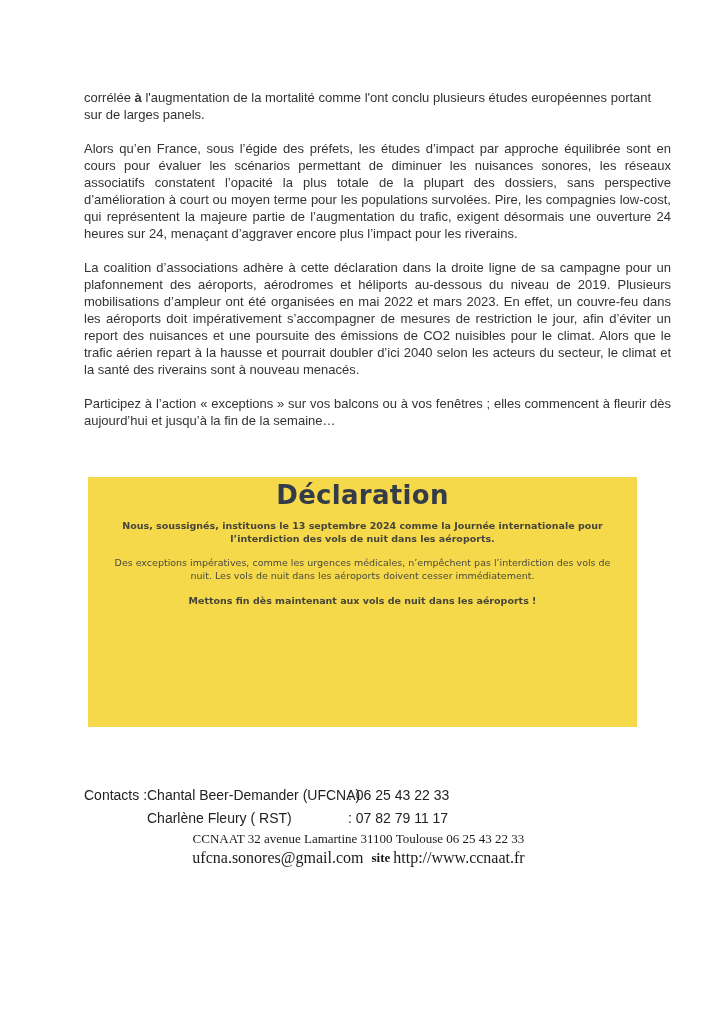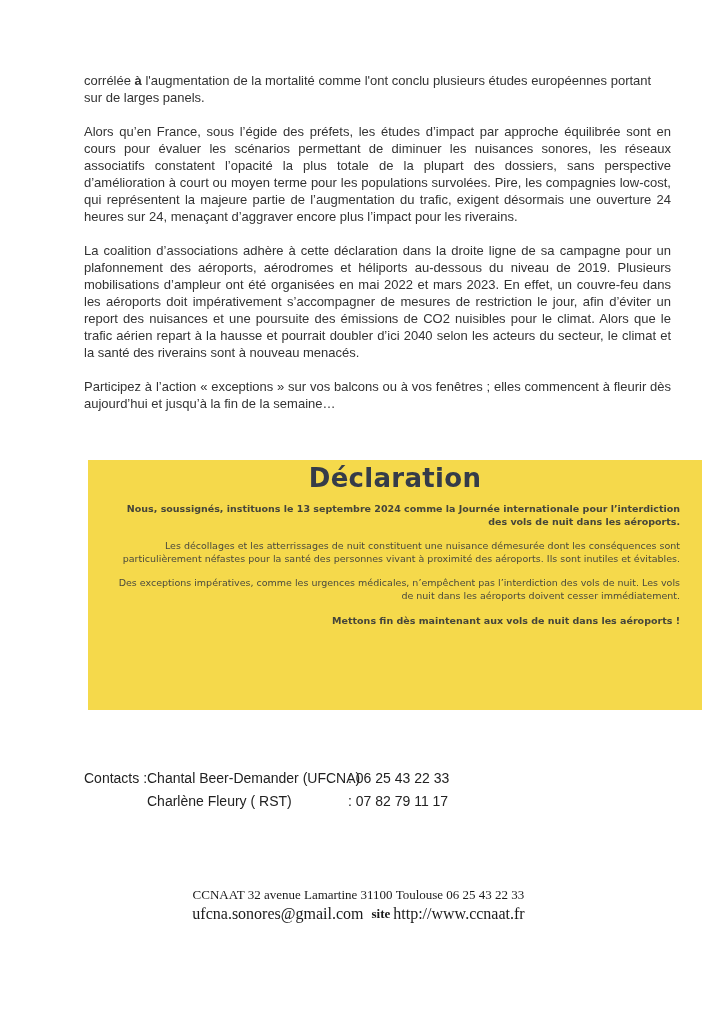--- a/index.html
+++ b/index.html
@@ -6,75 +6,74 @@
   body { background:#e8e8e8; font-family:"Liberation Sans", sans-serif; }
   .page {
     position:relative;
     width:724px; height:1024px;
     margin:0 auto;
     background:#ffffff;
     overflow:hidden;
   }
   .content {
     position:absolute;
-    left:84px; top:72px;
+    left:84px; top:89px;
     width:587px;
     color:#333333;
     font-size:13px;
     line-height:17px;
   }
   .content p { margin:0 0 17px 0; text-align:justify; }
   .content p.intro { text-align:left; }
   .intro b { font-weight:bold; }
 
   
   .decl-box {
     box-sizing:border-box;
-    width:614px;
+    width:549px;
     margin:48px 12px 0 4px;
     height:250px;
     background:#F5D94B;
     padding:10px 22px 8px 22px;
     text-align:center;
   }
   .decl-title {
     font-family:"DejaVu Sans", sans-serif;
     font-size:26px;
     font-weight:800;
     letter-spacing:0.3px;
     color:#353C49;
     margin:0 0 15px 0;
   }
   .decl-box p.decl-p {
     font-family:"DejaVu Sans", sans-serif;
     font-size:9.5px;
     line-height:13px;
     color:#4A4A3D;
     font-weight:500;
-    text-align:right;
+    text-align:center;
     margin:0 0 11px 0;
   }
   .decl-box p.decl-lead, .decl-box p.decl-closing { font-weight:700; color:#45453A; }
   .decl-box p.decl-closing { margin-top:12px; }
 
   
   .contacts {
     margin-top:57px;
     font-size:14px;
     line-height:23px;
     color:#222222;
   }
   .contact-row { white-space:nowrap; }
   .c-prefix { display:inline-block; width:63px; }
   .c-name   { display:inline-block; width:201px; }
   .c-phone  { display:inline-block; }
 
   
   .footer {
-    margin-top:73px;
     width:549px;
     text-align:center;
     font-family:"Liberation Serif", serif;
     color:#1a1a1a;
   }
   .footer-line1 { font-size:13px; line-height:18px; }
   .footer-line2 { font-size:16px; line-height:20px; }
   .footer-line2 .site-label {
     font-family:Liberation Serif, serif;
     font-size:13px;
@@ -91,21 +90,20 @@
 
     <p class="intro"><span>corrélée </span><b>à</b><span> l'augmentation de la mortalité comme l'ont conclu plusieurs études européennes portant sur de larges panels.</span></p>
 
     <p>Alors qu’en France, sous l’égide des préfets, les études d’impact par approche équilibrée sont en cours pour évaluer les scénarios permettant de diminuer les nuisances sonores, les réseaux associatifs constatent l’opacité la plus totale de la plupart des dossiers, sans perspective d’amélioration à court ou moyen terme pour les populations survolées. Pire, les compagnies low-cost, qui représentent la majeure partie de l’augmentation du trafic, exigent désormais une ouverture 24 heures sur 24, menaçant d’aggraver encore plus l’impact pour les riverains.</p>
     <p>La coalition d’associations adhère à cette déclaration dans la droite ligne de sa campagne pour un plafonnement des aéroports, aérodromes et héliports au-dessous du niveau de 2019. Plusieurs mobilisations d’ampleur ont été organisées en mai 2022 et mars 2023. En effet, un couvre-feu dans les aéroports doit impérativement s’accompagner de mesures de restriction le jour, afin d’éviter un report des nuisances et une poursuite des émissions de CO2 nuisibles pour le climat. Alors que le trafic aérien repart à la hausse et pourrait doubler d’ici 2040 selon les acteurs du secteur, le climat et la santé des riverains sont à nouveau menacés.</p>
     <p>Participez à l’action « exceptions » sur vos balcons ou à vos fenêtres ; elles commencent à fleurir dès aujourd’hui et jusqu’à la fin de la semaine…</p>
 
     <div class="decl-box">
       <h1 class="decl-title">Déclaration</h1>
       <p class="decl-p decl-lead">Nous, soussignés, instituons le 13 septembre 2024 comme la Journée internationale pour l’interdiction des vols de nuit dans les aéroports.</p>
-      <p class="decl-p">Les décollages et les atterrissages de nuit constituent une nuisance démesurée dont les conséquences sont particulièrement néfastes pour la santé des personnes vivant à proximité des aéroports. Ils sont inutiles et évitables.</p>
       <p class="decl-p">Des exceptions impératives, comme les urgences médicales, n’empêchent pas l’interdiction des vols de nuit. Les vols de nuit dans les aéroports doivent cesser immédiatement.</p>
       <p class="decl-p decl-closing">Mettons fin dès maintenant aux vols de nuit dans les aéroports !</p>
     </div>
 
     <div class="contacts">
       <div class="contact-row">
         <span class="c-prefix">Contacts :</span><span class="c-name">Chantal Beer-Demander (UFCNA)</span><span class="c-phone">: 06 25 43 22 33</span>
       </div>
       <div class="contact-row">
         <span class="c-prefix"></span><span class="c-name">Charlène Fleury ( RST)</span><span class="c-phone">: 07 82 79 11 17</span>

